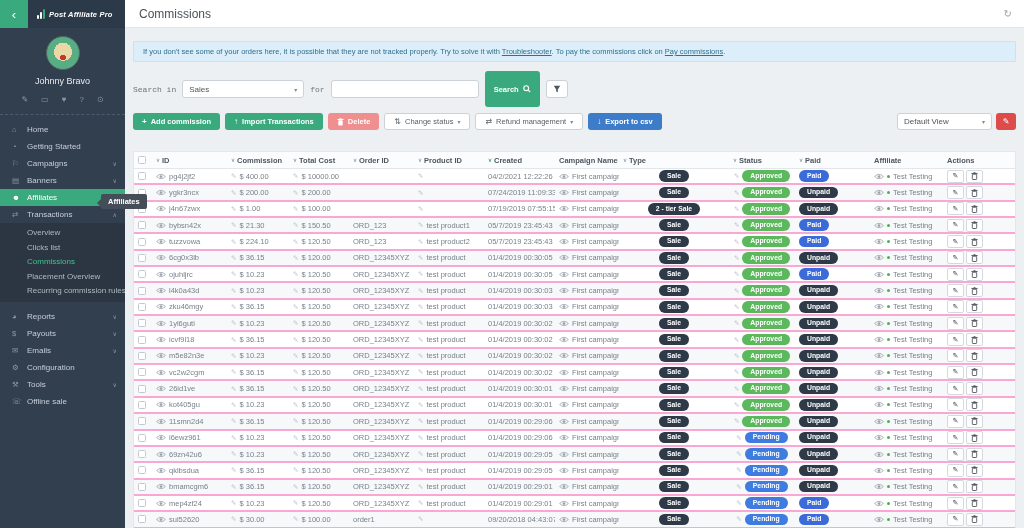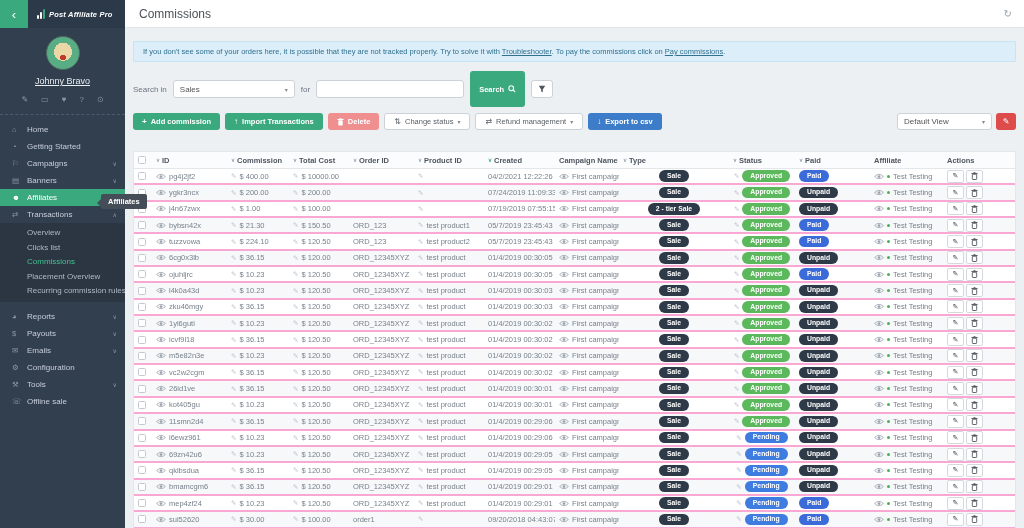--- a/index.html
+++ b/index.html
@@ -13,40 +13,40 @@
   .logo-text { color:#fff; font-size:7.5px; font-weight:bold; font-style:italic; letter-spacing:.2px; }
   .header { position:absolute; left:125px; top:0; right:0; height:28px; background:#fff; border-bottom:1px solid #e3e6e9; display:flex; align-items:center; }
   .page-title { font-size:12px; color:#4b5258; margin-left:14px; font-weight:normal; }
   .refresh { margin-left:auto; margin-right:12px; color:#9aa4ad; font-size:10px; cursor:pointer; }
   .sidebar { position:absolute; left:0; top:28px; width:125px; bottom:0; background:#323f4e; }
   .avatar-wrap { text-align:center; padding-top:8px; }
   .avatar { width:34px; height:34px; border-radius:50%; margin:0 auto; background:
       radial-gradient(circle at 50% 64%, #c0392b 0 3px, rgba(0,0,0,0) 3px),
       radial-gradient(circle at 50% 46%, #e9d8a6 0 9px, rgba(0,0,0,0) 9px),
       #58ad85; border:1px solid #4d6a5e; }
-  .user-name { color:#e8edf2; font-size:9px; margin-top:6px;text-decoration:underline; }
+  .user-name { color:#e8edf2; font-size:9px; margin-top:6px; }
   .user-icons { display:flex; justify-content:center; gap:13px; margin-top:9px; padding-bottom:10px; border-bottom:1px dashed #4c5c6e; }
   .user-icons span { color:#8a97a4; font-size:8px; cursor:pointer; }
   .nav { margin-top:6px; }
   .nav-item { display:flex; align-items:center; height:17px; padding:0 8px 0 12px; cursor:pointer; }
   .nav-item .nav-icon { width:15px; color:#8a97a4; font-size:7.5px; }
   .nav-item .nav-label { color:#c6cedb; font-size:8px; flex:1; white-space:nowrap; }
   .nav-item .nav-caret { color:#8a97a4; font-size:6px; }
   .nav-item.active { background:#3aa97e; }
   .nav-item.active .nav-icon, .nav-item.active .nav-label, .nav-item.active .nav-caret { color:#fff; }
   .subnav { background:#2b3642; padding:3px 0; }
   .subnav-item { height:14.5px; line-height:14.5px; padding-left:27px; font-size:8px; color:#aeb9c4; cursor:pointer; white-space:nowrap; }
   .subnav-item.active { color:#43c28f; }
   .tooltip { position:absolute; left:101px; top:194px; background:#454e58; color:#fff; font-size:7.5px; font-weight:bold; padding:3px 7px; border-radius:2px; z-index:50; }
   .tooltip::before { content:""; position:absolute; left:-4px; top:5px; border:4px solid rgba(0,0,0,0); border-right-color:#454e58; border-left:none; }
   .main { position:absolute; left:125px; top:28px; right:0; bottom:0; background:#edf0f3; padding:0 8px; }
   .banner { margin-top:13px; background:#dbeef9; border:1px solid #c8e3f2; border-radius:1px; padding:5px 9px; font-size:7.5px; color:#31708f; }
   .banner a { color:#31708f; text-decoration:underline; cursor:pointer; }
   .search-row { margin-top:9px; display:flex; align-items:center; gap:6px; }
-  .lbl { font-size:8px; color:#6b7480; }
+  .lbl { font-size:8px; color:#6b7480;font-family:Liberation Mono, monospace; }
   .select { background:#fff; border:1px solid #ccd2d8; border-radius:3px; height:18px; display:flex; align-items:center; padding:0 6px; font-size:8px; color:#555; cursor:pointer; }
   .select .caret { margin-left:auto; font-size:6px; color:#888; padding-left:10px; }
   .sel-search { width:122px;gap:44px; }
   .search-input { width:148px; height:18px; border:1px solid #ccd2d8; border-radius:3px; background:#fff; font-size:8px; padding:0 5px; color:#444; }
   .btn { height:36px; border:none; border-radius:3px; display:inline-flex; align-items:center; gap:4px; padding:0 9px; font-size:7.5px; font-weight:bold; cursor:pointer; font-family:"Liberation Sans",sans-serif; }
   .btn.green { background:#3aa97e; color:#fff; }
   .btn.red-soft { background:#ef8f8f; color:#fff; }
   .btn.blue { background:#3d7cc9; color:#fff; }
   .btn.outline { background:#fff; border:1px solid #ccd2d8; color:#5a6268; font-weight:normal; }
   .btn .bicon { font-size:8px; }

